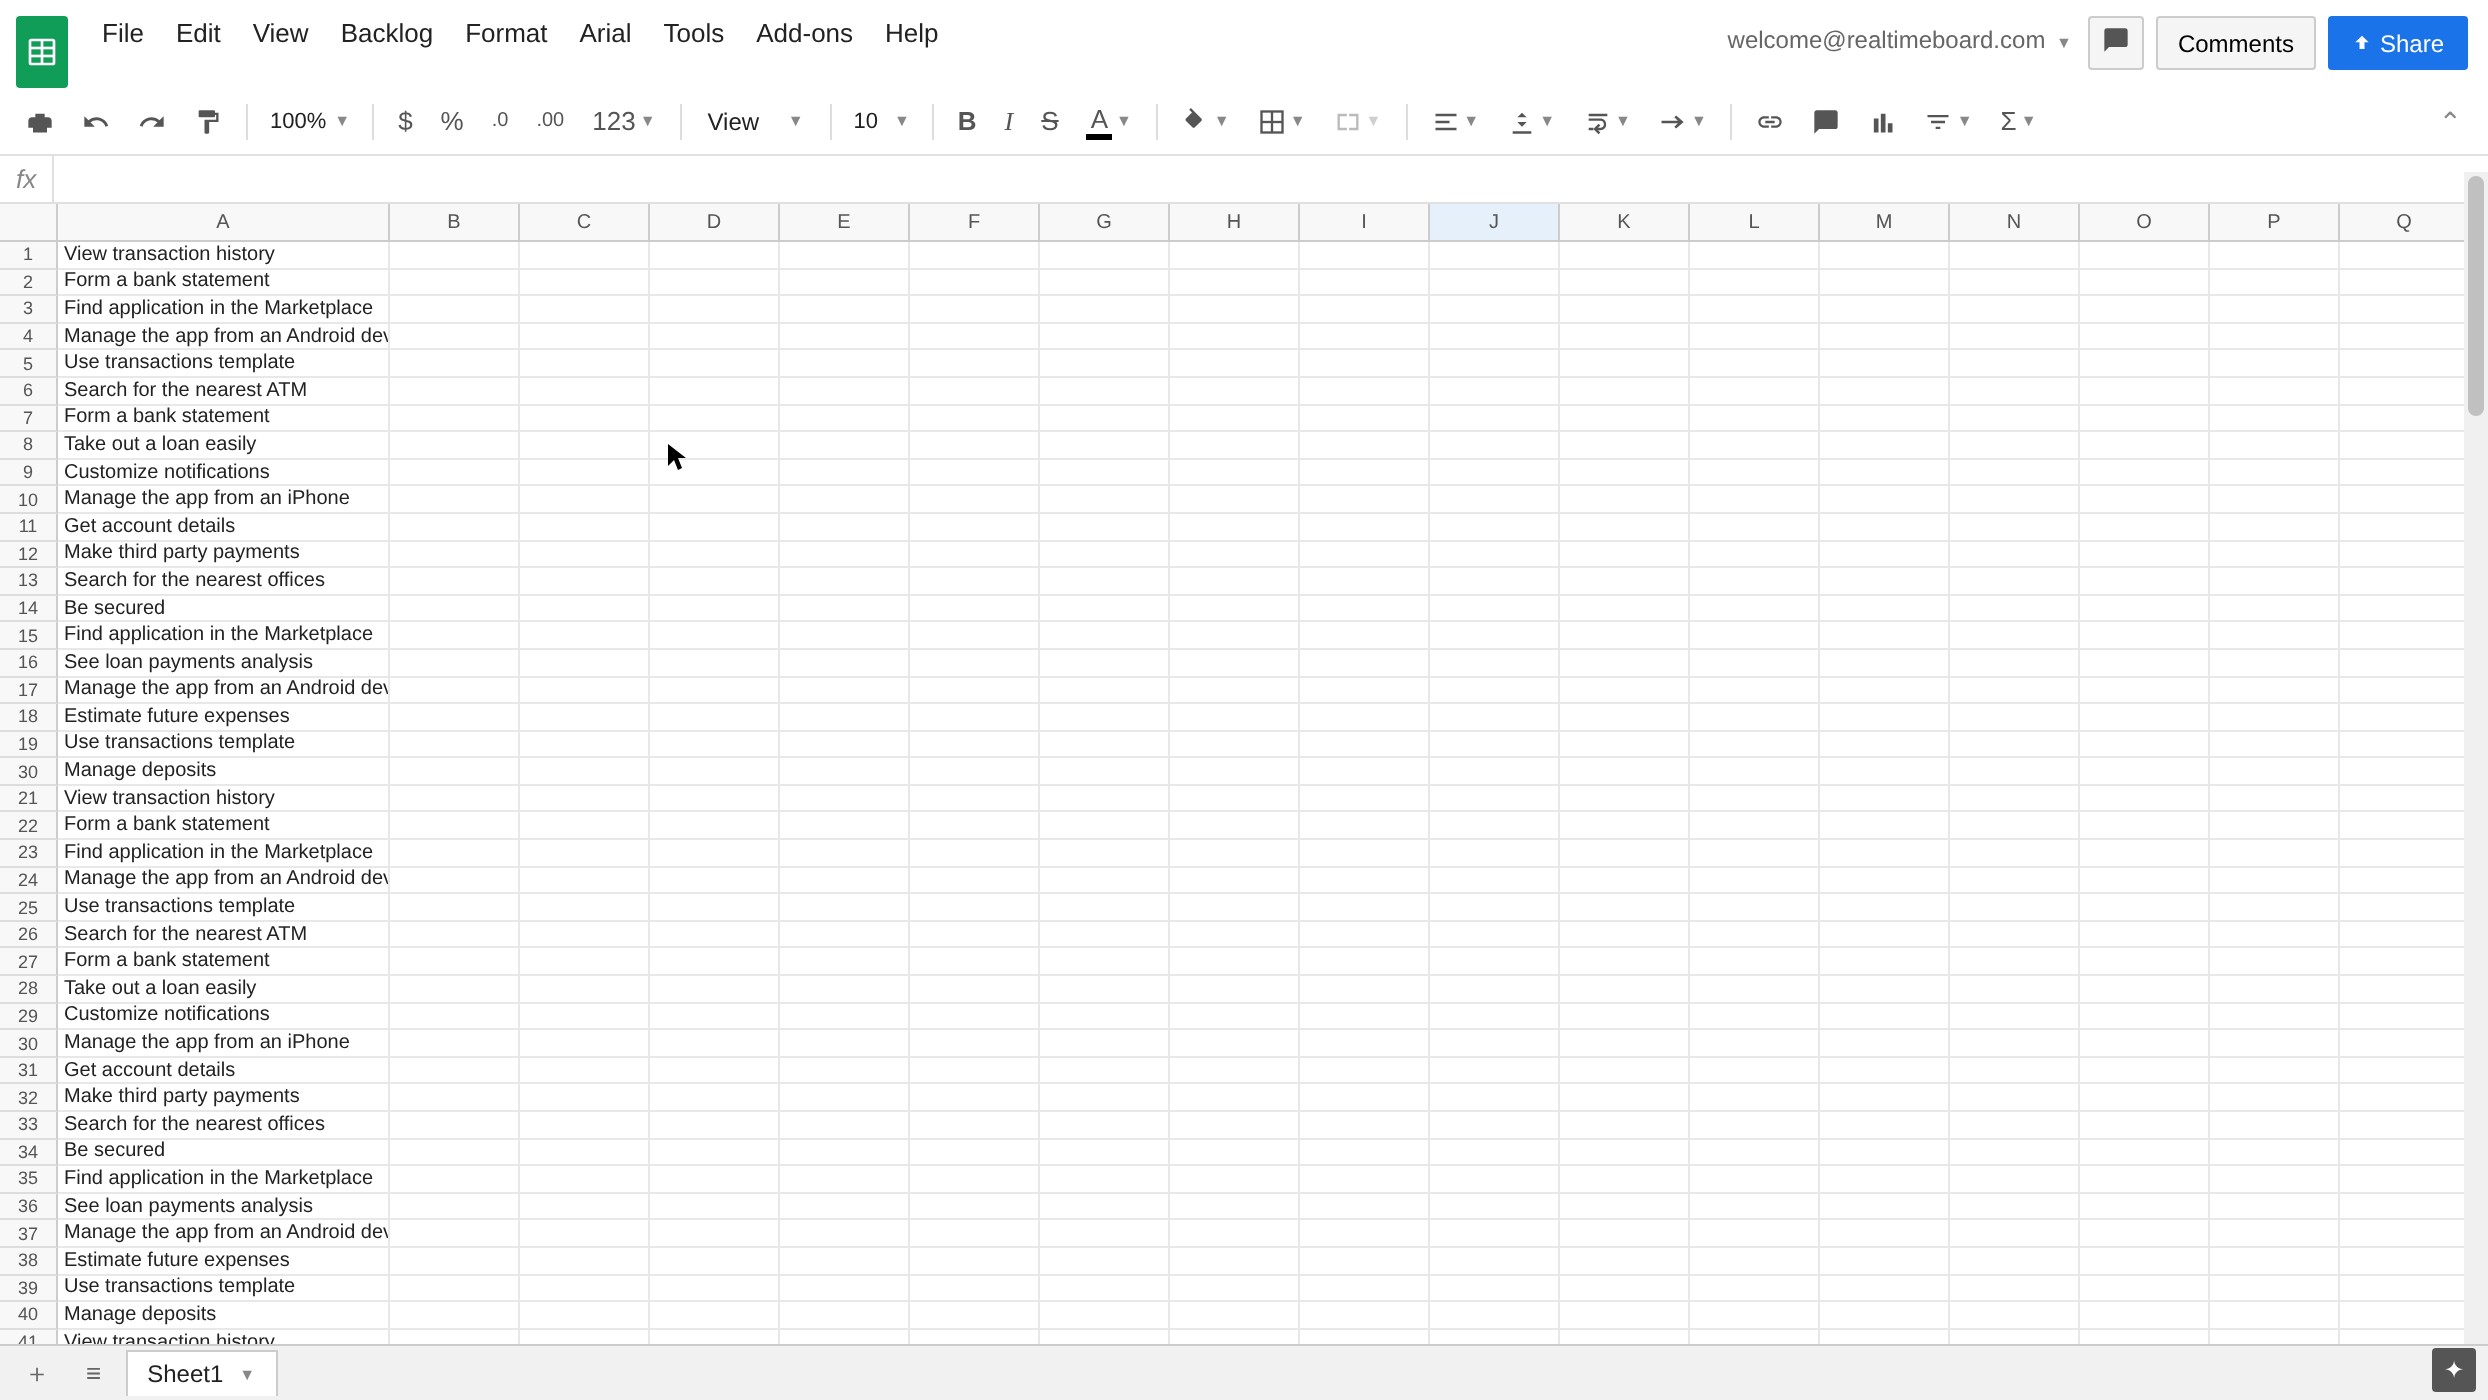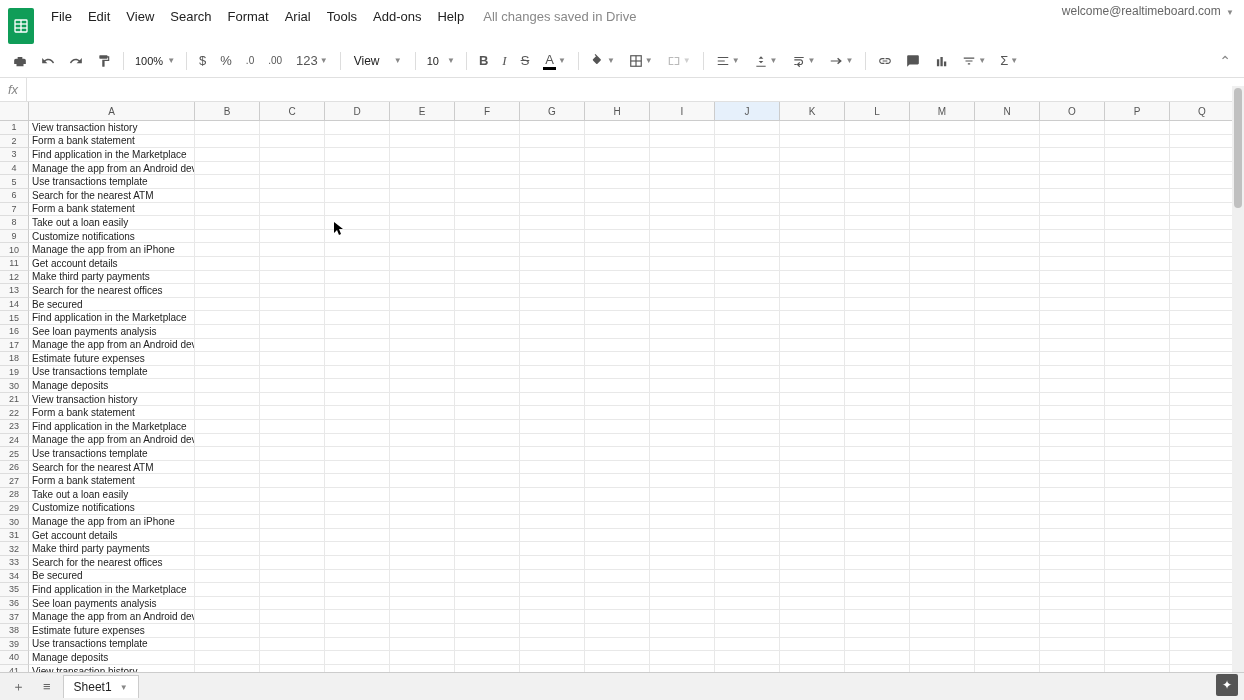--- a/index.html
+++ b/index.html
@@ -69,31 +69,44 @@
         <line x1="3" y1="9" x2="21" y2="9" stroke="#fff" stroke-width="2"></line>
         <line x1="3" y1="15" x2="21" y2="15" stroke="#fff" stroke-width="2"></line>
         <line x1="12" y1="3" x2="12" y2="21" stroke="#fff" stroke-width="2"></line>
       </svg>
   </div>
   <div class="title-area">
     <div class="menu-bar" id="menu-bar">
         <span class="menu-item">File</span>
         <span class="menu-item">Edit</span>
         <span class="menu-item">View</span>
-        <span class="menu-item">Search</span>
+        <span class="menu-item">Backlog</span>
         <span class="menu-item">Format</span>
         <span class="menu-item">Arial</span>
         <span class="menu-item">Tools</span>
         <span class="menu-item">Add-ons</span>
         <span class="menu-item">Help</span>
-        <span class="save-status">All changes saved in Drive</span>
       </div>
   </div>
   <div class="header-right">
     <span class="account"><span>welcome@realtimeboard.com</span> <span class="dropdown-arrow">▼</span></span>
+    <div style="display:flex;gap:6px;margin-top:4px;">
+      <span class="comment-icon-btn">
+        <svg width="14" height="14" viewBox="0 0 24 24" fill="#555">
+            <path d="M20 2H4c-1.1 0-2 .9-2 2v18l4-4h14c1.1 0 2-.9 2-2V4c0-1.1-.9-2-2-2z"></path>
+          </svg>
+      </span>
+      <button class="comments-btn">Comments</button>
+      <button class="share-btn">
+        <svg width="10" height="10" viewBox="0 0 24 24" fill="#fff">
+            <path d="M12 2l-8 8h5v8h6v-8h5z"></path>
+          </svg>
+        <span>Share</span>
+      </button>
+    </div>
   </div>
 </div>
 
 <div class="toolbar">
   <span class="tb-btn">
       <svg width="14" height="14" viewBox="0 0 24 24" fill="#555">
         <path d="M19 8H5c-1.66 0-3 1.34-3 3v6h4v4h12v-4h4v-6c0-1.66-1.34-3-3-3zM8 5h8v3H8V5z"></path>
       </svg>
     </span>
   <span class="tb-btn">

